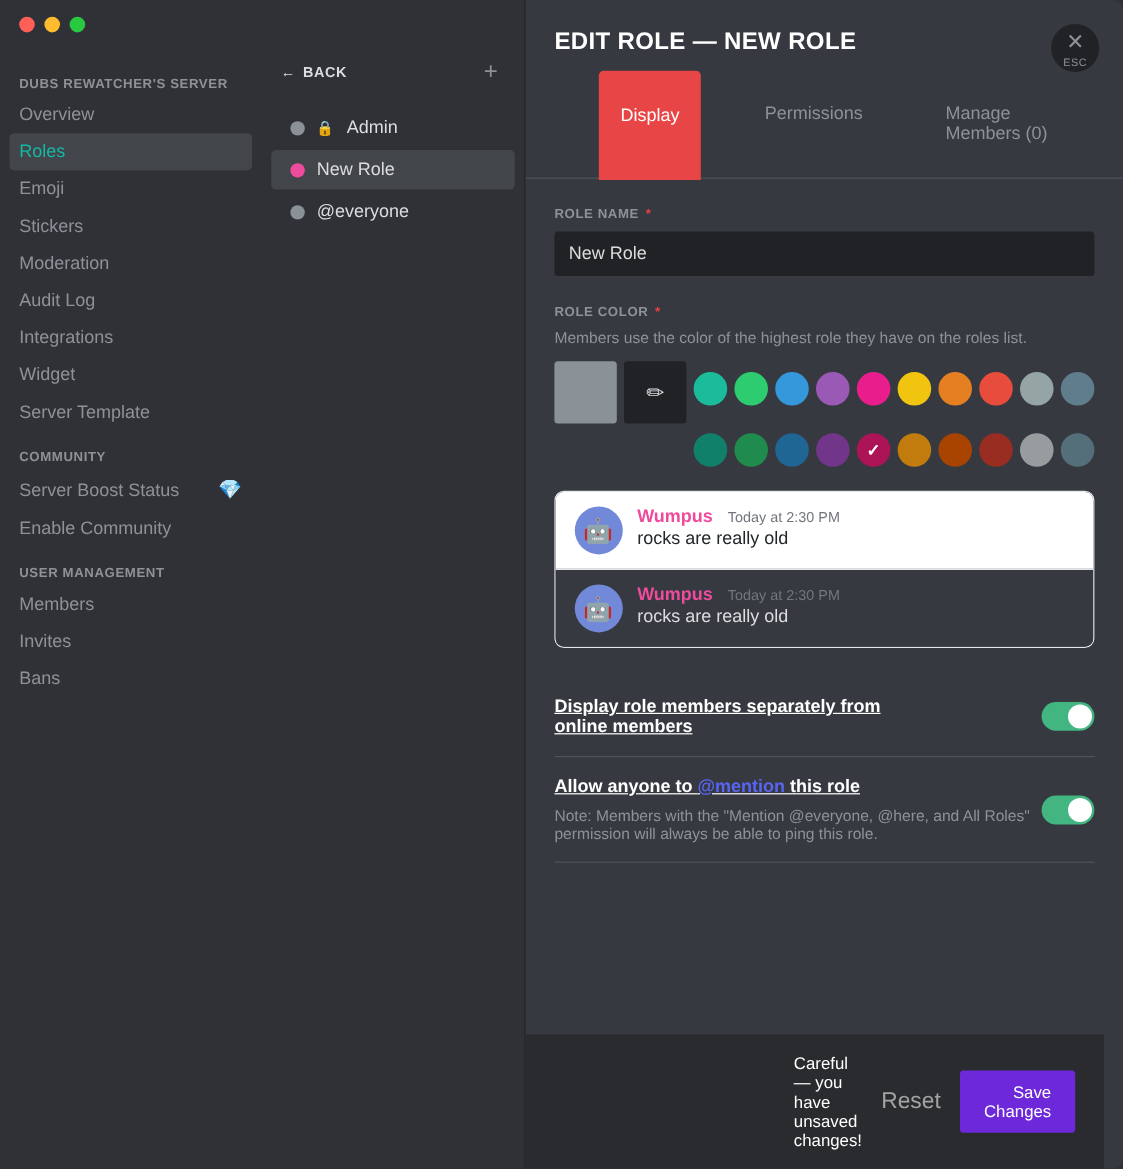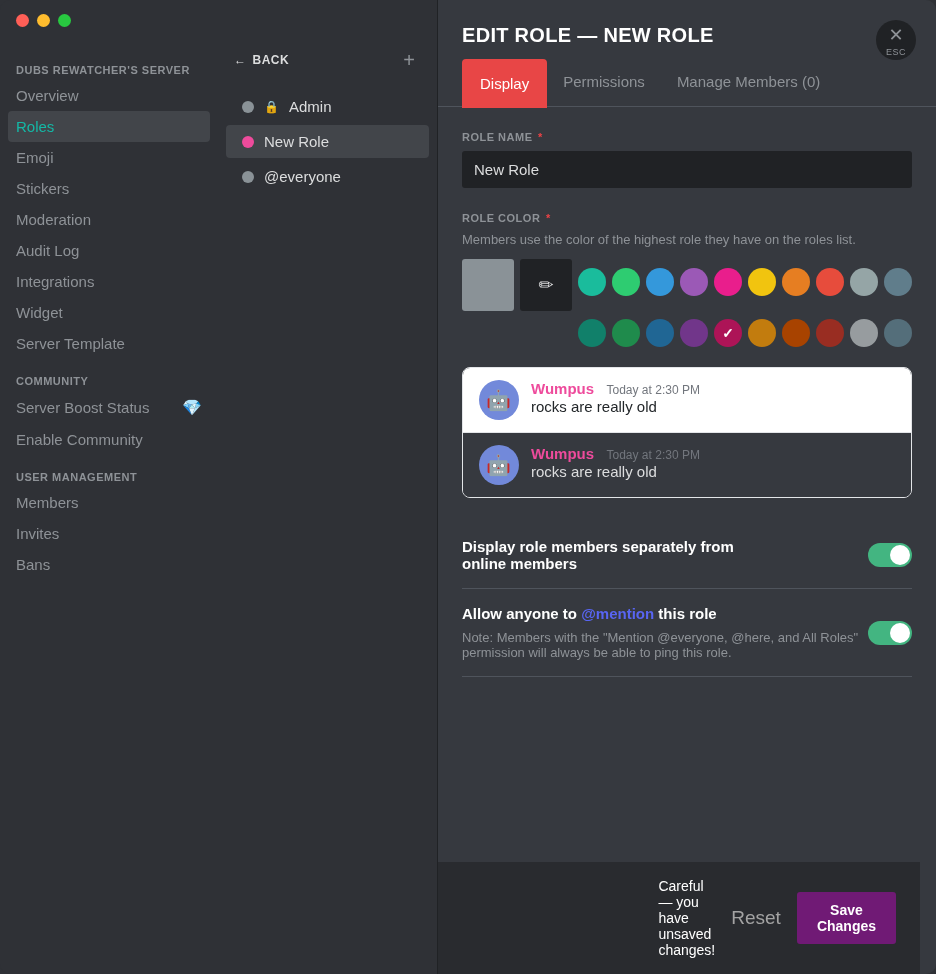--- a/index.html
+++ b/index.html
@@ -157,26 +157,27 @@
 
     
     .tabs {
       display: flex;
       padding: 0 24px;
       border-bottom: 1px solid #4f545c;
       margin-top: 12px;
       gap: 0;
     }
     .tab {
-      padding: 14px 16px;
+      padding: 27px 16px;
       font-size: 15px;
       color: #8e9297;
       cursor: pointer;
       border-bottom: 2px solid transparent;
       margin-bottom: -1px;
+      margin-left: 37px;
     }
     .tab.active {
       color: #fff;
       border-bottom: 2px solid #fff;
     }
     .tab.highlighted {
       background: #e84646;
       border-radius: 4px 4px 0 0;
       color: #fff;
       border: 2px solid #e84646;
@@ -323,20 +324,21 @@
       align-items: center;
       justify-content: space-between;
       padding: 16px 0;
       border-bottom: 1px solid #4f545c;
     }
     .toggle-label {
       font-size: 15px;
       font-weight: 600;
       color: #fff;
       max-width: 300px;
+      text-decoration: underline;
     }
     .toggle-label .mention {
       color: #5865f2;
     }
     .toggle {
       width: 44px;
       height: 24px;
       border-radius: 12px;
       background: #43b581;
       position: relative;
@@ -390,28 +392,29 @@
     }
     .reset-btn {
       background: transparent;
       border: none;
       color: #a3a3a3;
       font-size: 19px;
       cursor: pointer;
       font-weight: 500;
     }
     .save-btn {
-      background: #701a75;
+      background: #6d28d9;
       border: none;
       color: #fff;
       font-size: 14px;
-      font-weight: 700;
+      font-weight: 400;
       padding: 10px 20px;
       border-radius: 3px;
       cursor: pointer;
+      text-align: right;
     }
 
     
     .esc-btn {
       position: absolute;
       top: 20px;
       right: 20px;
       width: 40px;
       height: 40px;
       border-radius: 50%;

